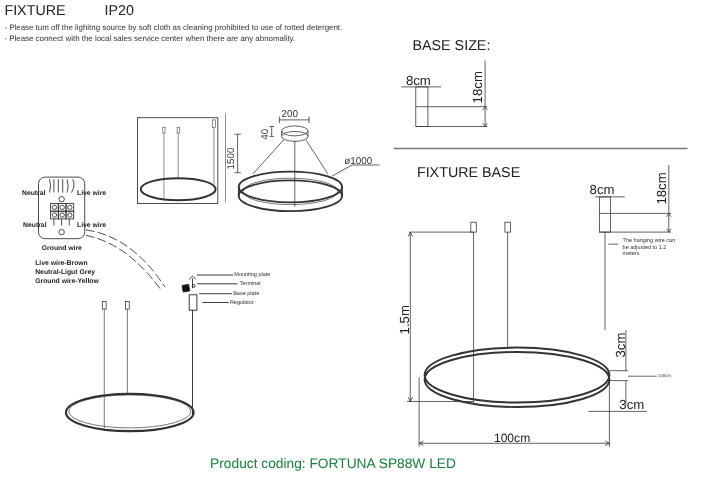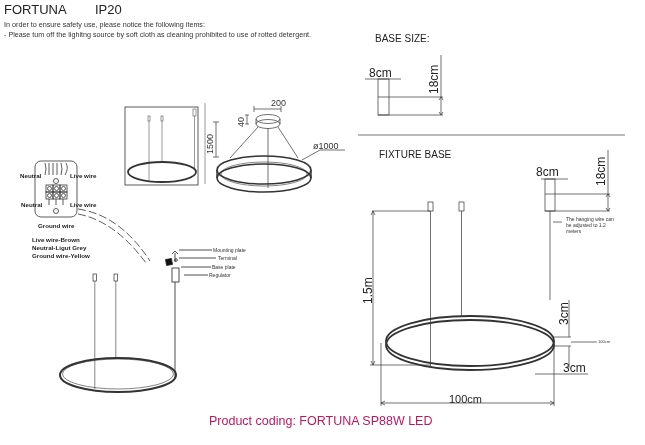--- a/index.html
+++ b/index.html
@@ -2,21 +2,21 @@
 <html><head>
   <meta charset="utf-8">
   <style>
     html, body { margin: 0; padding: 0; background: #ffffff; }
     body { width: 645px; height: 445px; position: relative; overflow: hidden; font-family: "Liberation Sans", sans-serif; color: #222; }
     .abs { position: absolute; white-space: nowrap; }
     .hdr { font-size: 13px; color: #222; }
     .spec { font-size: 7.2px; line-height: 9.6px; color: #333; }
     .lbl-b { font-size: 6.2px; font-weight: bold; color: #222; }
     .tiny { font-size: 5px; color: #333; }
-    .section-title { font-size: 10px; color: #222; text-align: right; }
+    .section-title { font-size: 13px; color: #222; text-align: right; }
     .dim { font-size: 12px; color: #222; }
     .dim-sm { font-size: 9px; color: #333; }
     svg { position: absolute; left: 0; top: 0; }
     .rot { transform-origin: left top; }
   </style>
 </head>
 <body>
 
 <svg width="645" height="445" viewBox="0 0 645 445">
 
@@ -159,45 +159,45 @@
     <line x1="571" y1="342" x2="597" y2="342"></line>
     <line x1="535" y1="374" x2="588" y2="374"></line>
     <line x1="554" y1="345" x2="554" y2="406"></line>
     <line x1="381" y1="343" x2="381" y2="406"></line>
 
     <line x1="381" y1="403" x2="554" y2="403"></line>
     <path d="M385 401 l-4 2 l4 2 M550 401 l4 2 l-4 2"></path>
   </g>
 </svg>
 
-<div class="abs hdr" style="left:4px;top:2px;">FORTUNA</div>
+<div class="abs hdr" style="left:4px;top:2px;">FIXTURE</div>
 <div class="abs hdr" style="left:95px;top:2px;text-align:right;">IP20</div>
 
 <div class="abs spec" style="left:4px;top:20px;">
-  <div>In order to ensure safety use, please notice the following items:</div>
   <div>- Please tum off the lighitng source by soft cloth as cleaning prohibited to use of rotted detergent.</div>
+  <div>- Please connect with the local sales service center when there are any abnomality.</div>
 </div>
 
 <div class="abs lbl-b" style="left:20px;top:172px;">Neutral</div>
 <div class="abs lbl-b" style="left:70px;top:172px;">Live wire</div>
 <div class="abs lbl-b" style="left:21px;top:201px;">Neutral</div>
 <div class="abs lbl-b" style="left:70px;top:201px;">Live wire</div>
 <div class="abs lbl-b" style="left:38px;top:222px;">Ground wire</div>
 <div class="abs lbl-b" style="left:32px;top:236px;line-height:8px;">
   <div>Live wire-Brown</div>
   <div>Neutral-Ligut Grey</div>
   <div>Ground wire-Yellow</div>
 </div>
 
 <div class="abs tiny" style="left:213px;top:247px;">Mounting plate</div>
 <div class="abs tiny" style="left:218px;top:255px;">Terminal</div>
 <div class="abs tiny" style="left:212px;top:264px;">Base plate</div>
 <div class="abs tiny" style="left:209px;top:272px;">Regulator</div>
 
-<div class="abs dim-sm" style="left:271px;top:98px;">200</div>
+<div class="abs dim-sm" style="left:256px;top:98px;">200</div>
 <div class="abs dim-sm rot" style="left:236px;top:127px;transform:rotate(-90deg);">40</div>
 <div class="abs dim-sm rot" style="left:205px;top:154px;transform:rotate(-90deg);">1500</div>
 <div class="abs dim-sm" style="left:313px;top:141px;">ø1000</div>
 
 <div class="abs section-title" style="left:375px;top:33px;">BASE SIZE:</div>
 <div class="abs dim" style="left:369px;top:66px;">8cm</div>
 <div class="abs dim rot" style="left:427px;top:94px;transform:rotate(-90deg);">18cm</div>
 
 <div class="abs section-title" style="left:379px;top:149px;">FIXTURE BASE</div>
 <div class="abs dim" style="left:536px;top:165px;">8cm</div>
@@ -206,13 +206,13 @@
   <div>The hanging wire can</div>
   <div>be adjusted to 1.2</div>
   <div>meters</div>
 </div>
 <div class="abs dim rot" style="left:361px;top:304px;transform:rotate(-90deg);">1.5m</div>
 <div class="abs dim rot" style="left:557px;top:325px;transform:rotate(-90deg);">3cm</div>
 <div class="abs tiny" style="left:598px;top:339px;font-size:4px;">100cm</div>
 <div class="abs dim" style="left:563px;top:361px;">3cm</div>
 <div class="abs dim" style="left:449px;top:393px;font-size:11px;">100cm</div>
 
-<div class="abs" style="left:209px;top:414px;font-size:12.5px;color:#be185d;">Product coding: FORTUNA SP88W LED</div>
+<div class="abs" style="left:191px;top:414px;font-size:12.5px;color:#15803d;">Product coding: FORTUNA SP88W LED</div>
 
 </body></html>

